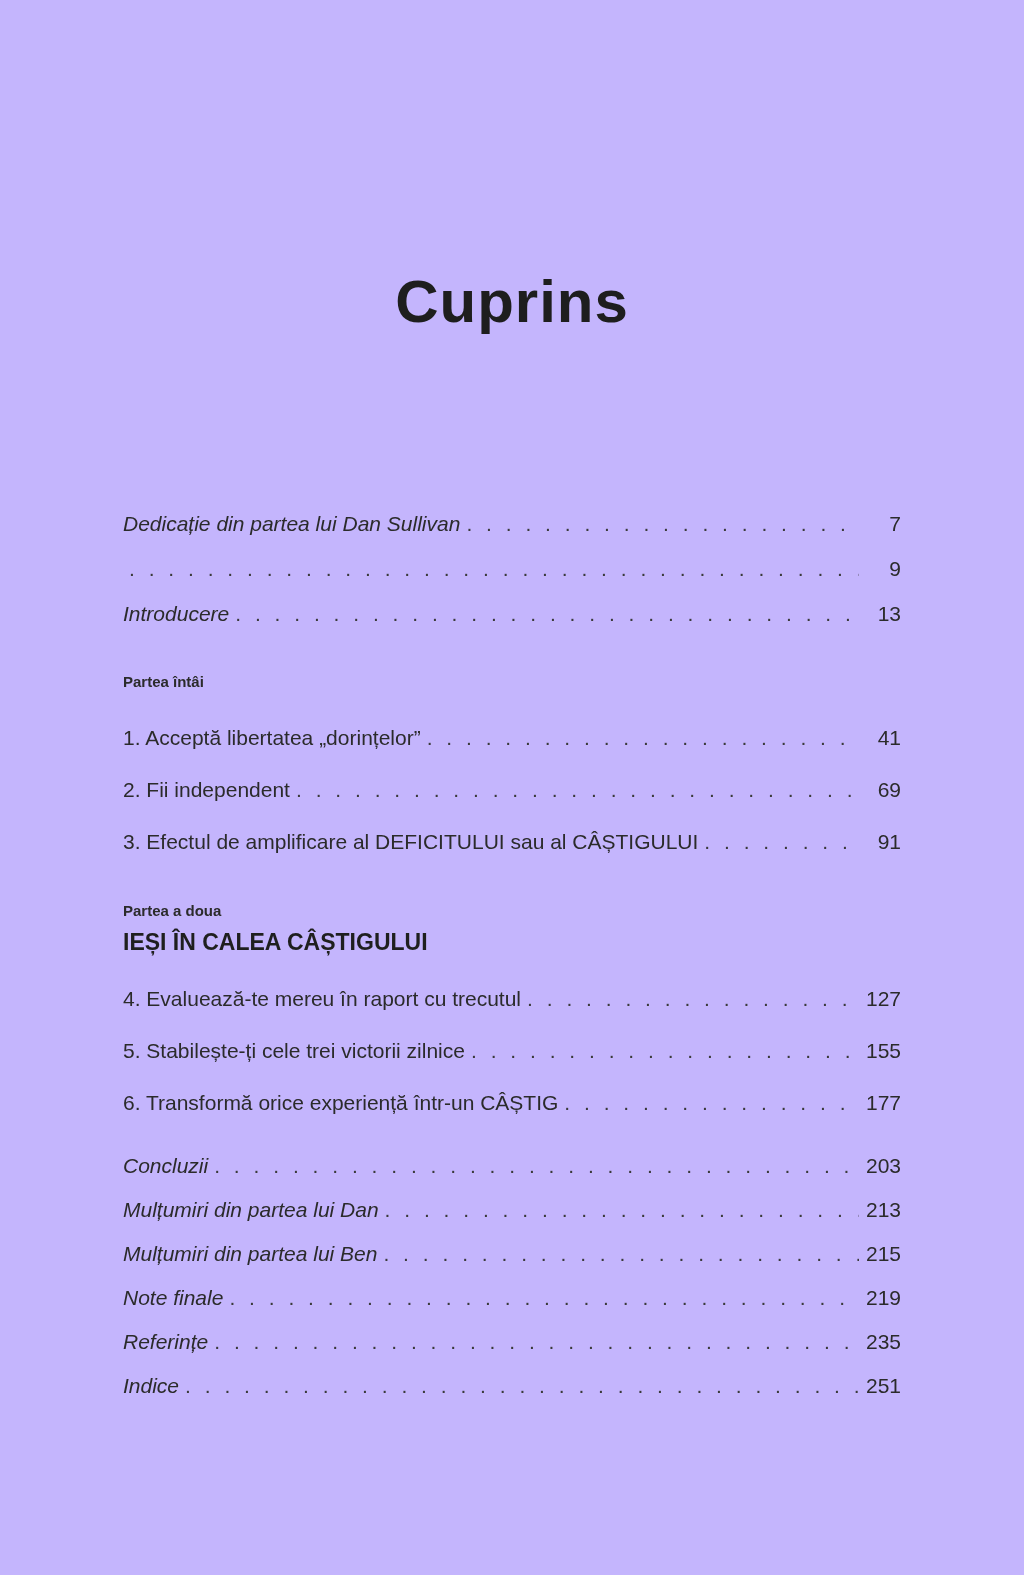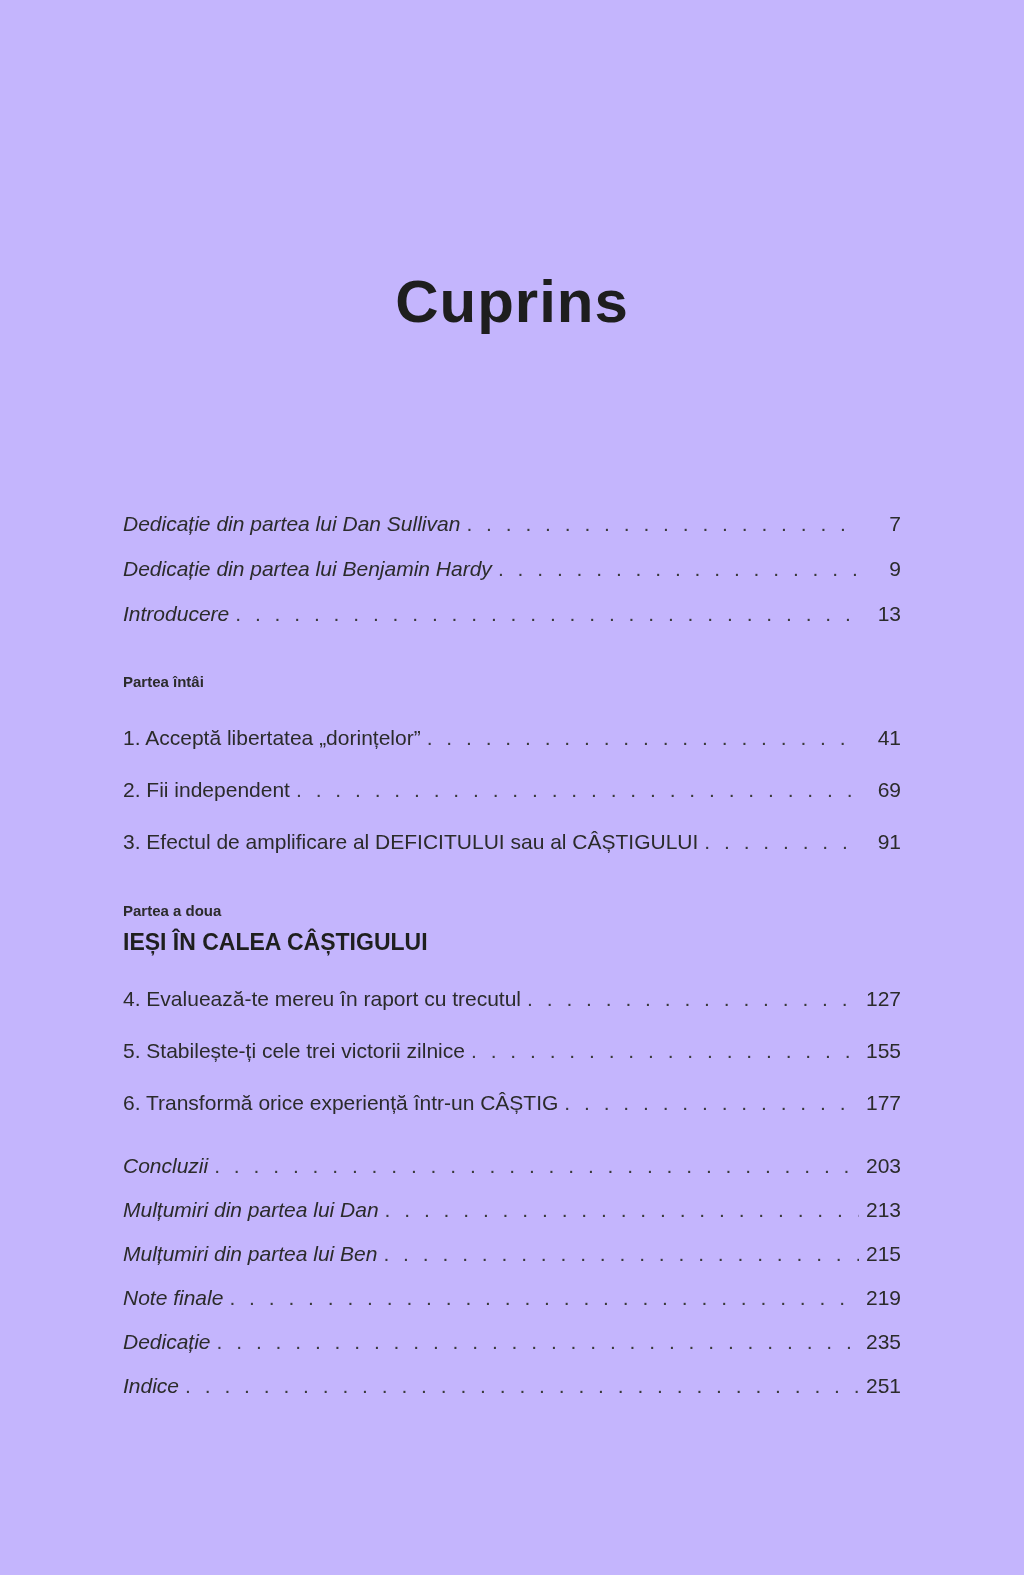--- a/index.html
+++ b/index.html
@@ -90,21 +90,20 @@
 
   <div class="toc">
 
     <div class="front-matter">
       <div class="row italic">
         <span class="label">Dedicație din partea lui Dan Sullivan</span>
         <span class="leader"> . . . . . . . . . . . . . . . . . . . . . . . . . . . . . . . . . . . . . . . . . . . . . . . . . . . . . . . . . . . . . . . . . . . . . . . . . . . . . . . . . . . . . . . . . . . . . . . . . . . .</span>
         <span class="pagenum">7</span>
       </div>
       <div class="row italic">
-        <span class="label">Dedicație din partea lui Benjamin Hardy</span>
         <span class="leader"> . . . . . . . . . . . . . . . . . . . . . . . . . . . . . . . . . . . . . . . . . . . . . . . . . . . . . . . . . . . . . . . . . . . . . . . . . . . . . . . . . . . . . . . . . . . . . . . . . . . .</span>
         <span class="pagenum">9</span>
       </div>
       <div class="row italic">
         <span class="label">Introducere</span>
         <span class="leader"> . . . . . . . . . . . . . . . . . . . . . . . . . . . . . . . . . . . . . . . . . . . . . . . . . . . . . . . . . . . . . . . . . . . . . . . . . . . . . . . . . . . . . . . . . . . . . . . . . . . .</span>
         <span class="pagenum">13</span>
       </div>
     </div>
 
@@ -168,21 +167,21 @@
         <span class="label">Mulțumiri din partea lui Ben</span>
         <span class="leader"> . . . . . . . . . . . . . . . . . . . . . . . . . . . . . . . . . . . . . . . . . . . . . . . . . . . . . . . . . . . . . . . . . . . . . . . . . . . . . . . . . . . . . . . . . . . . . . . . . . . .</span>
         <span class="pagenum">215</span>
       </div>
       <div class="row italic">
         <span class="label">Note finale</span>
         <span class="leader"> . . . . . . . . . . . . . . . . . . . . . . . . . . . . . . . . . . . . . . . . . . . . . . . . . . . . . . . . . . . . . . . . . . . . . . . . . . . . . . . . . . . . . . . . . . . . . . . . . . . .</span>
         <span class="pagenum">219</span>
       </div>
       <div class="row italic">
-        <span class="label">Dedicație</span>
+        <span class="label">Referințe</span>
         <span class="leader"> . . . . . . . . . . . . . . . . . . . . . . . . . . . . . . . . . . . . . . . . . . . . . . . . . . . . . . . . . . . . . . . . . . . . . . . . . . . . . . . . . . . . . . . . . . . . . . . . . . . .</span>
         <span class="pagenum">235</span>
       </div>
       <div class="row italic">
         <span class="label">Indice</span>
         <span class="leader"> . . . . . . . . . . . . . . . . . . . . . . . . . . . . . . . . . . . . . . . . . . . . . . . . . . . . . . . . . . . . . . . . . . . . . . . . . . . . . . . . . . . . . . . . . . . . . . . . . . . .</span>
         <span class="pagenum">251</span>
       </div>
     </div>
 

